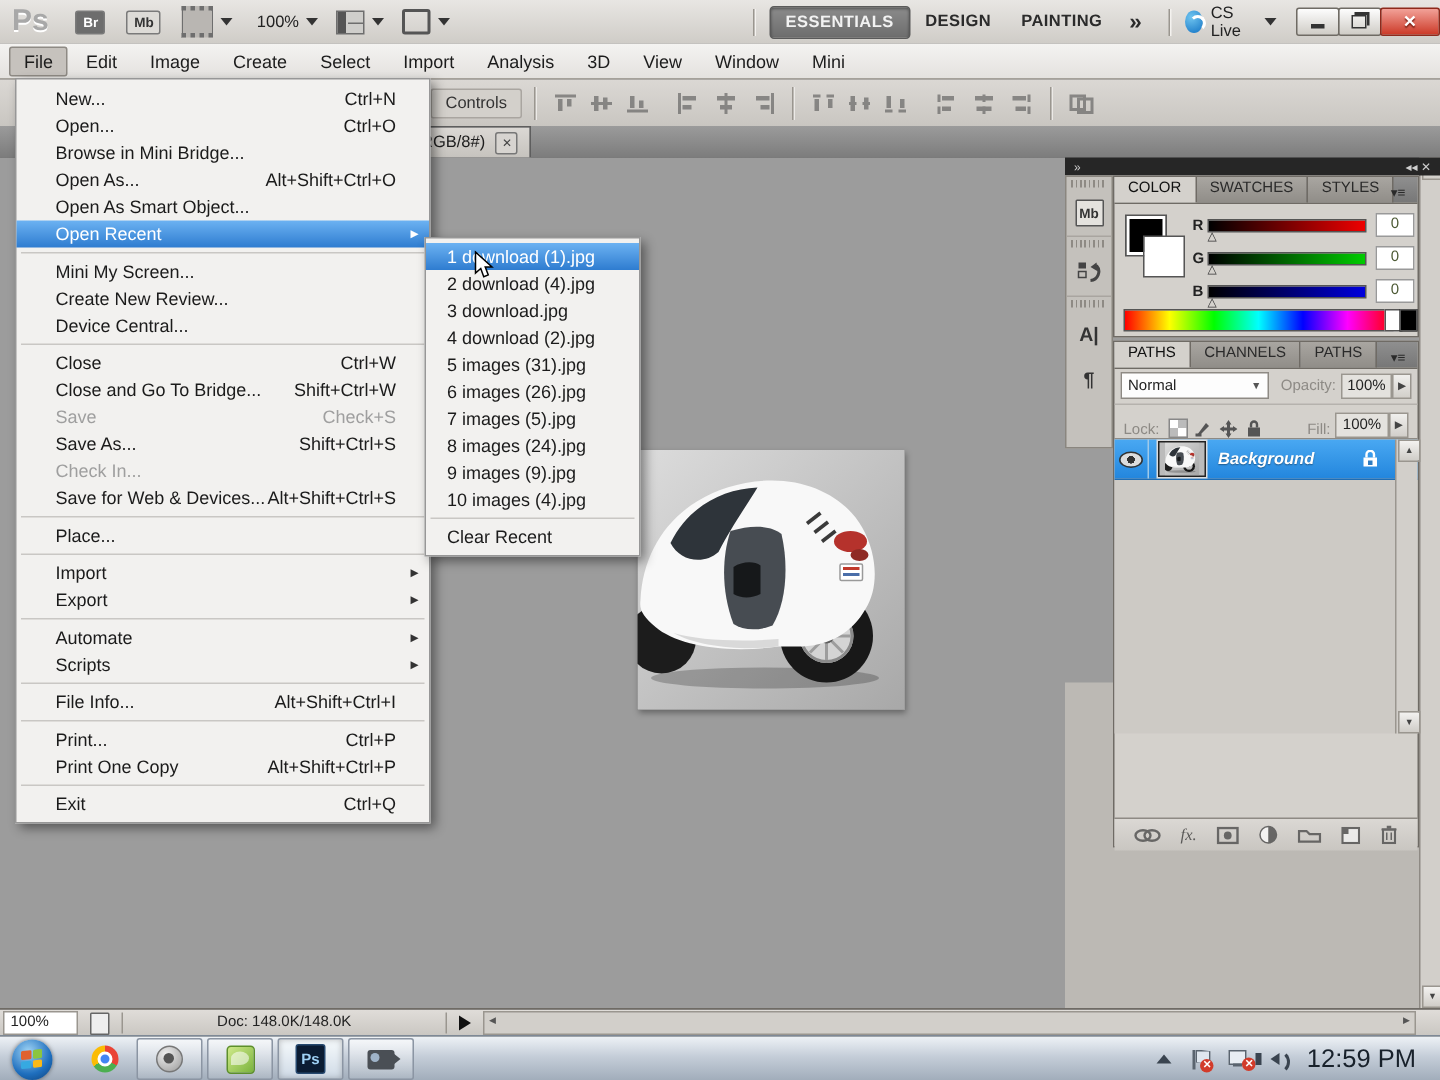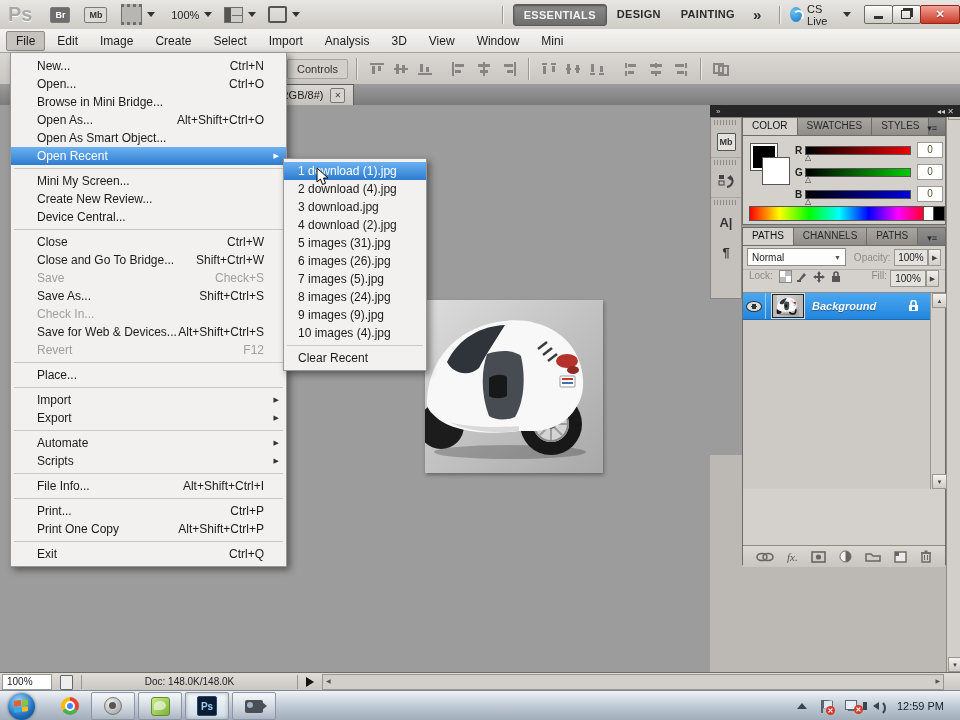--- a/index.html
+++ b/index.html
@@ -76,21 +76,21 @@
   .spectrum{position:absolute;left:6px;top:88px;width:178px;height:13px;border:1px solid #555;background:linear-gradient(90deg,#f00,#ff0,#0f0,#0ff,#00f,#f0f,#f00)}
   .spec-w{position:absolute;right:10px;top:88px;width:10px;height:13px;background:#fff;border:1px solid #555}
   .spec-k{position:absolute;right:0px;top:88px;width:10px;height:13px;background:#000;border:1px solid #555}
   
   .lrow1{position:absolute;left:0;top:17px;width:100%;height:25px;display:flex;align-items:center;padding:0 4px;box-sizing:border-box;border-bottom:1px solid #b5b2ad}
   .blend{width:92px;height:16px;background:#fdfdfd;border:1px solid #8e8a84;font-size:10px;color:#222;display:flex;align-items:center;justify-content:space-between;padding:0 4px}
   .ddarr{font-size:7px;color:#555}
   .glabel{font-size:10px;color:#8d8a85;margin-left:8px}
   .pctbox{width:34px;height:15px;background:#e4e2de;border:1px solid #9a968f;font-size:10px;color:#222;text-align:center;line-height:15px;margin-left:3px}
   .minbtn{width:11px;height:15px;border:1px solid #9a968f;background:linear-gradient(#f0efed,#d2cfca);font-size:7px;color:#444;text-align:center;line-height:15px}
-  .lrow2{position:absolute;left:0;top:42px;width:100%;height:23px;display:flex;align-items:flex-start;padding:0 6px;box-sizing:border-box;border-bottom:1px solid #8e8a84}
+  .lrow2{position:absolute;left:0;top:42px;width:100%;height:23px;display:flex;align-items:flex-end;padding:0 6px;box-sizing:border-box;border-bottom:1px solid #8e8a84}
   .lockic{width:13px;height:13px;margin-right:4px;display:flex;align-items:center;justify-content:center}
   .checker{background:conic-gradient(#bbb 25%,#fff 0 50%,#bbb 0 75%,#fff 0);border:1px solid #888;width:11px;height:11px}
   .llist{position:absolute;left:0;top:65px;width:100%;height:196px;background:#cdcac5}
   .layerrow{position:absolute;left:0;top:0;width:100%;height:26px;background:linear-gradient(#49a8f2,#2386dd);display:flex;align-items:center;border-bottom:1px solid #1f6db4}
   .eyebox{width:22px;height:26px;border-right:1px solid #9ec9ea;display:flex;align-items:center;justify-content:center}
   .lthumb{width:30px;height:22px;border:1px solid #222;outline:1px solid #ddd;margin:0 8px 0 6px;background:#bbb}
   .lname{font-size:11px;font-style:italic;font-weight:bold;color:#fff;text-shadow:0 1px 1px rgba(0,0,0,.4);flex:1}
   .llock{margin-right:26px}
   .lscroll{position:absolute;right:0;top:0;width:15px;height:100%;background:#d2cfca;border-left:1px solid #9a968f;box-sizing:border-box}
   .lbottom{position:absolute;left:0;top:317px;width:100%;height:21px;border-top:1px solid #8e8a84;background:linear-gradient(#dbd8d4,#c9c6c1);display:flex;align-items:center;justify-content:space-evenly}
@@ -139,21 +139,21 @@
   .tflag{width:10px;height:13px;position:relative;margin-right:14px}
   .tflag i{position:absolute;left:0;top:0;width:2px;height:13px;background:#5a646f}
   .tflag b{position:absolute;left:2px;top:0;width:8px;height:7px;background:#dfe6ee;border:1px solid #5a646f;clip-path:polygon(0 0,100% 15%,100% 85%,0 100%)}
   .badge{position:absolute;right:-4px;bottom:-2px;width:9px;height:9px;border-radius:50%;background:#d23b2a;color:#fff;font-size:7px;line-height:9px;text-align:center;font-weight:bold}
   .tnet{width:14px;height:12px;position:relative;margin-right:14px}
   .tnet i{position:absolute;left:0;top:0;width:10px;height:8px;border:1px solid #5a646f;background:#e8edf3}
   .tnet u{position:absolute;left:3px;top:9px;width:6px;height:2px;background:#5a646f}
   .tspk{width:0;height:0;border-top:4px solid transparent;border-bottom:4px solid transparent;border-right:6px solid #3a4450;position:relative;margin-right:4px}
   .tspk:before{content:"";position:absolute;left:-10px;top:-4px;width:4px;height:8px;background:#3a4450}
   .tspk:after{content:"";position:absolute;left:3px;top:-6px;width:8px;height:12px;border:2px solid #3a4450;border-left:none;border-radius:0 10px 10px 0;border-top-color:transparent;border-bottom-color:transparent}
-  .clock{font-size:11px;color:#18212b;margin:0 10px 0 14px}
+  .clock{font-size:17px;color:#18212b;margin:0 10px 0 14px}
   
   #cursor{left:316px;top:167px;z-index:99}
   .eye{width:14px;height:9px;border-radius:50%;background:radial-gradient(circle,#333 0 30%,#ddd 31%);border:1px solid #333}
 </style>
 </head>
 <body>
 
 <svg width="0" height="0" style="position:absolute">
   <defs>
     <linearGradient id="bgG" x1="0" y1="0" x2="1" y2="1">
@@ -589,24 +589,20 @@
     <div class="mitem disabled">
       <span>Check In...</span>
       <span class="sc"></span>
     </div>
 
     <div class="mitem">
       <span>Save for Web &amp; Devices...</span>
       <span class="sc">Alt+Shift+Ctrl+S</span>
     </div>
 
-    <div class="mitem disabled">
-      <span>Revert</span>
-      <span class="sc">F12</span>
-    </div>
   <div class="msep"></div>
     <div class="mitem">
       <span>Place...</span>
       <span class="sc"></span>
     </div>
   <div class="msep"></div>
     <div class="mitem submenu">
       <span>Import</span>
       <span class="sc"></span>
     </div>

